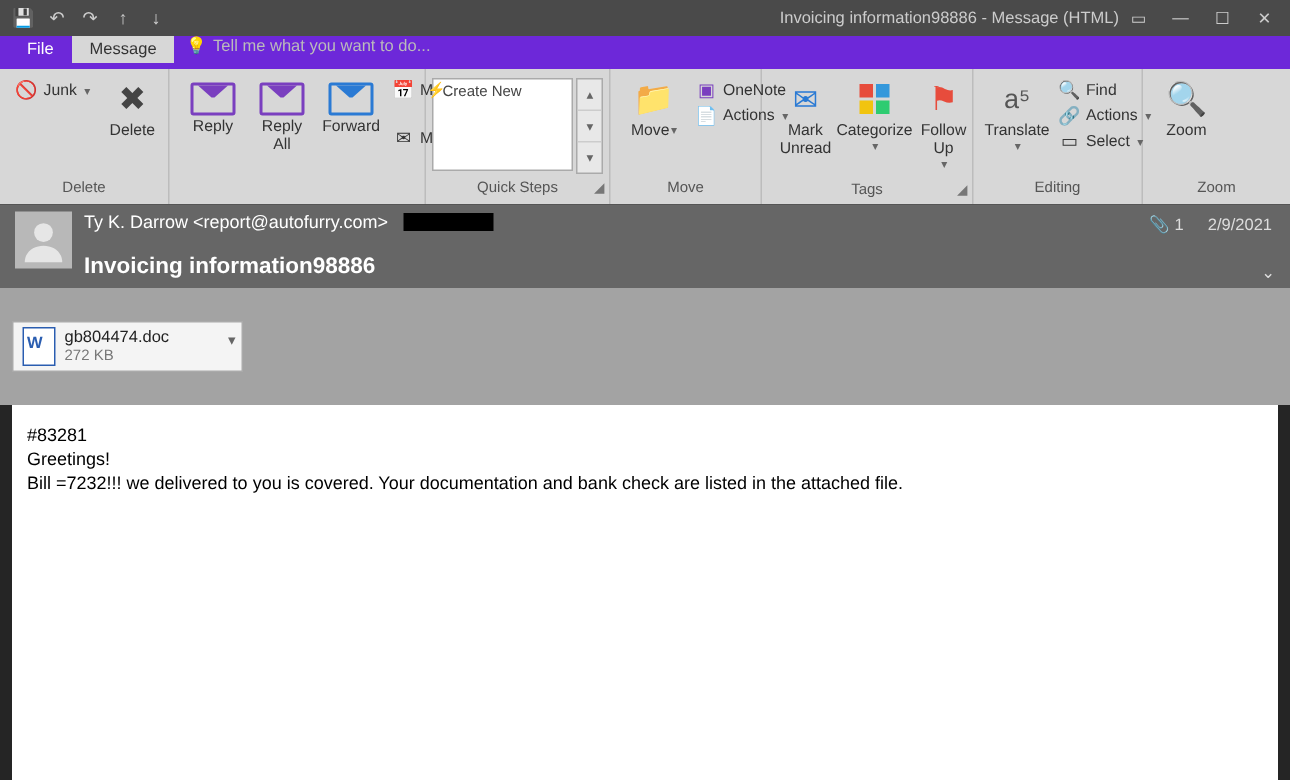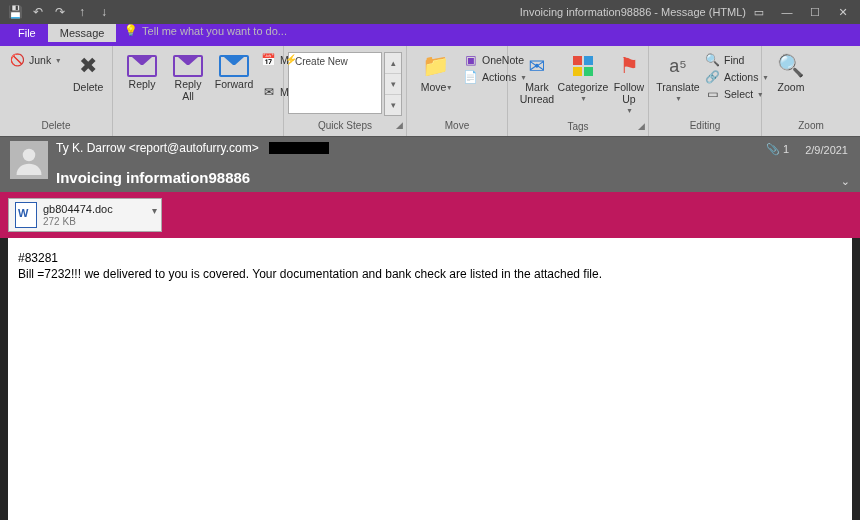--- a/index.html
+++ b/index.html
@@ -39,21 +39,21 @@
   .msgheader{background:#666;color:#fff;padding:4px 10px 6px 10px;display:flex;align-items:flex-start;position:relative}
   .avatar{width:38px;height:38px;background:#b8b8b8;margin-right:8px;display:flex;align-items:center;justify-content:center}
   .avatar svg{fill:#e6e6e6}
   .hdr-lines{flex:1}
   .from-line{font-size:12px;display:flex;align-items:center;gap:6px}
   .redact{display:inline-block;width:60px;height:12px;background:#000;margin-left:4px}
   .subj-line{font-size:15px;font-weight:600;color:#fff;margin-top:14px}
   .hdr-right{position:absolute;right:12px;top:6px;display:flex;align-items:center;gap:16px;font-size:11px;color:#ddd}
   .expand{position:absolute;right:10px;bottom:4px;color:#ddd;font-size:11px}
   
-  .attachrow{background:#be185d;padding:6px 8px}
+  .attachrow{background:#a3a3a3;padding:22px 8px}
   .attach{display:inline-flex;align-items:center;background:#f4f4f4;border:1px solid #aaa;padding:3px 6px;min-width:140px;position:relative}
   .attach .aicon{width:20px;height:24px;background:#fff;border:1px solid #2a5db0;margin-right:6px;position:relative}
   .attach .aicon:before{content:"W";position:absolute;left:2px;top:4px;color:#2a5db0;font-weight:bold;font-size:11px}
   .attach .ainfo{display:flex;flex-direction:column;line-height:1.1}
   .attach .aname{font-size:11px;color:#222}
   .attach .asize{font-size:10px;color:#777}
   .attach .amenu{position:absolute;right:4px;top:6px;color:#666;font-size:10px}
   
   .msgbody{background:#fff;margin:0 8px 8px 8px;height:288px;padding:12px 10px;font-family:Arial,sans-serif;font-size:12px;color:#000;line-height:1.35;overflow:auto}
   .dd{font-size:8px;vertical-align:middle;margin-left:1px;color:#666}
@@ -270,16 +270,17 @@
       <div class="ainfo">
         <span class="aname">gb804474.doc</span>
         <span class="asize">272 KB</span>
       </div>
       <span class="amenu">▾</span>
     </div>
   </div>
 
   <div class="msgbody">
     <div>#83281</div>
+    <div>Greetings!</div>
     <div>Bill =7232!!! we delivered to you is covered. Your documentation and bank check are listed in the attached file.</div>
   </div>
 
 </div>
 
 </body></html>

